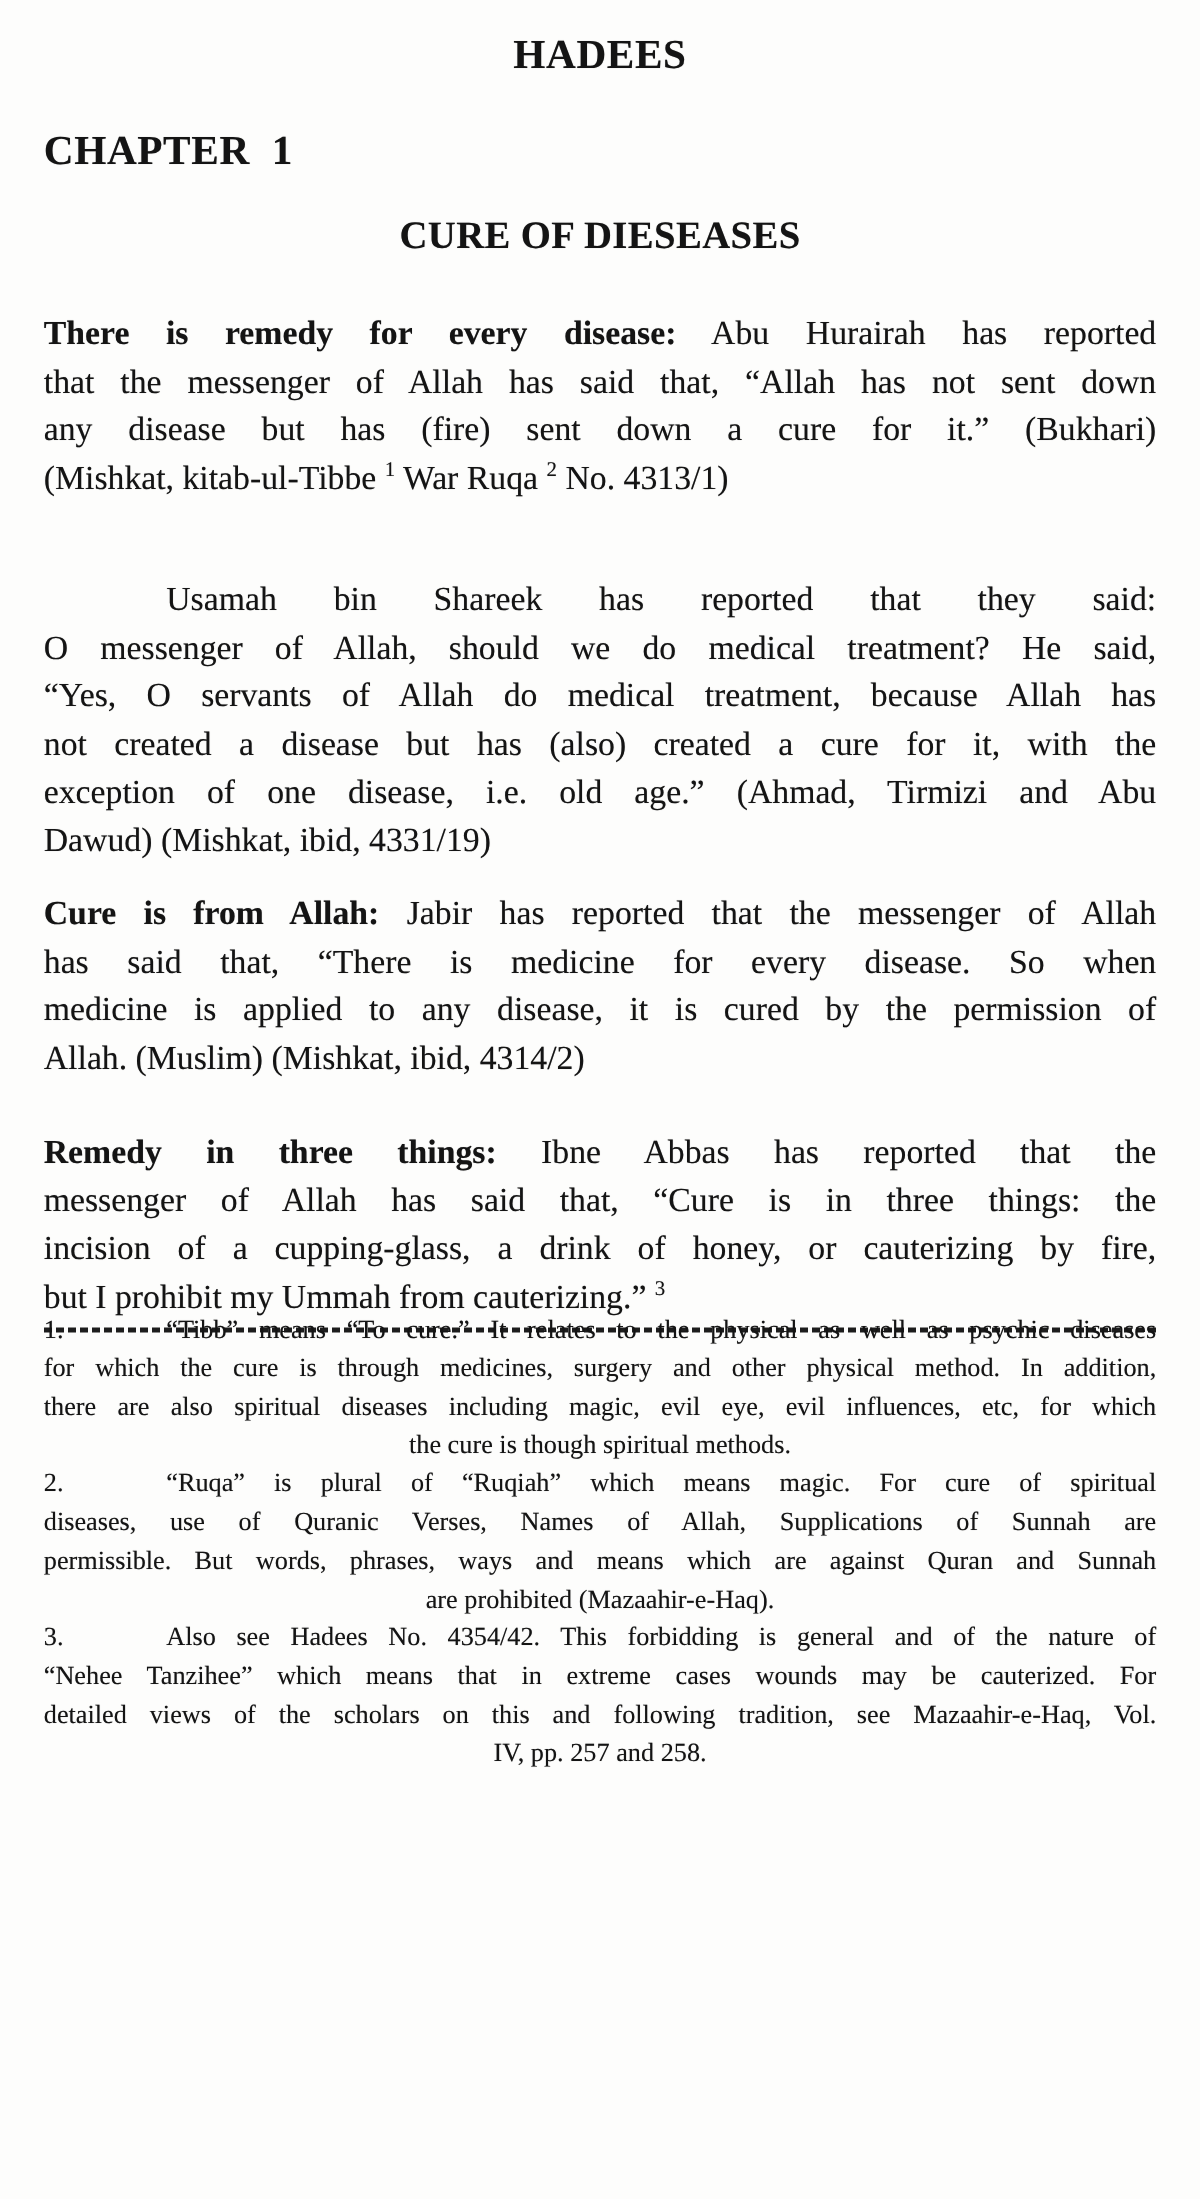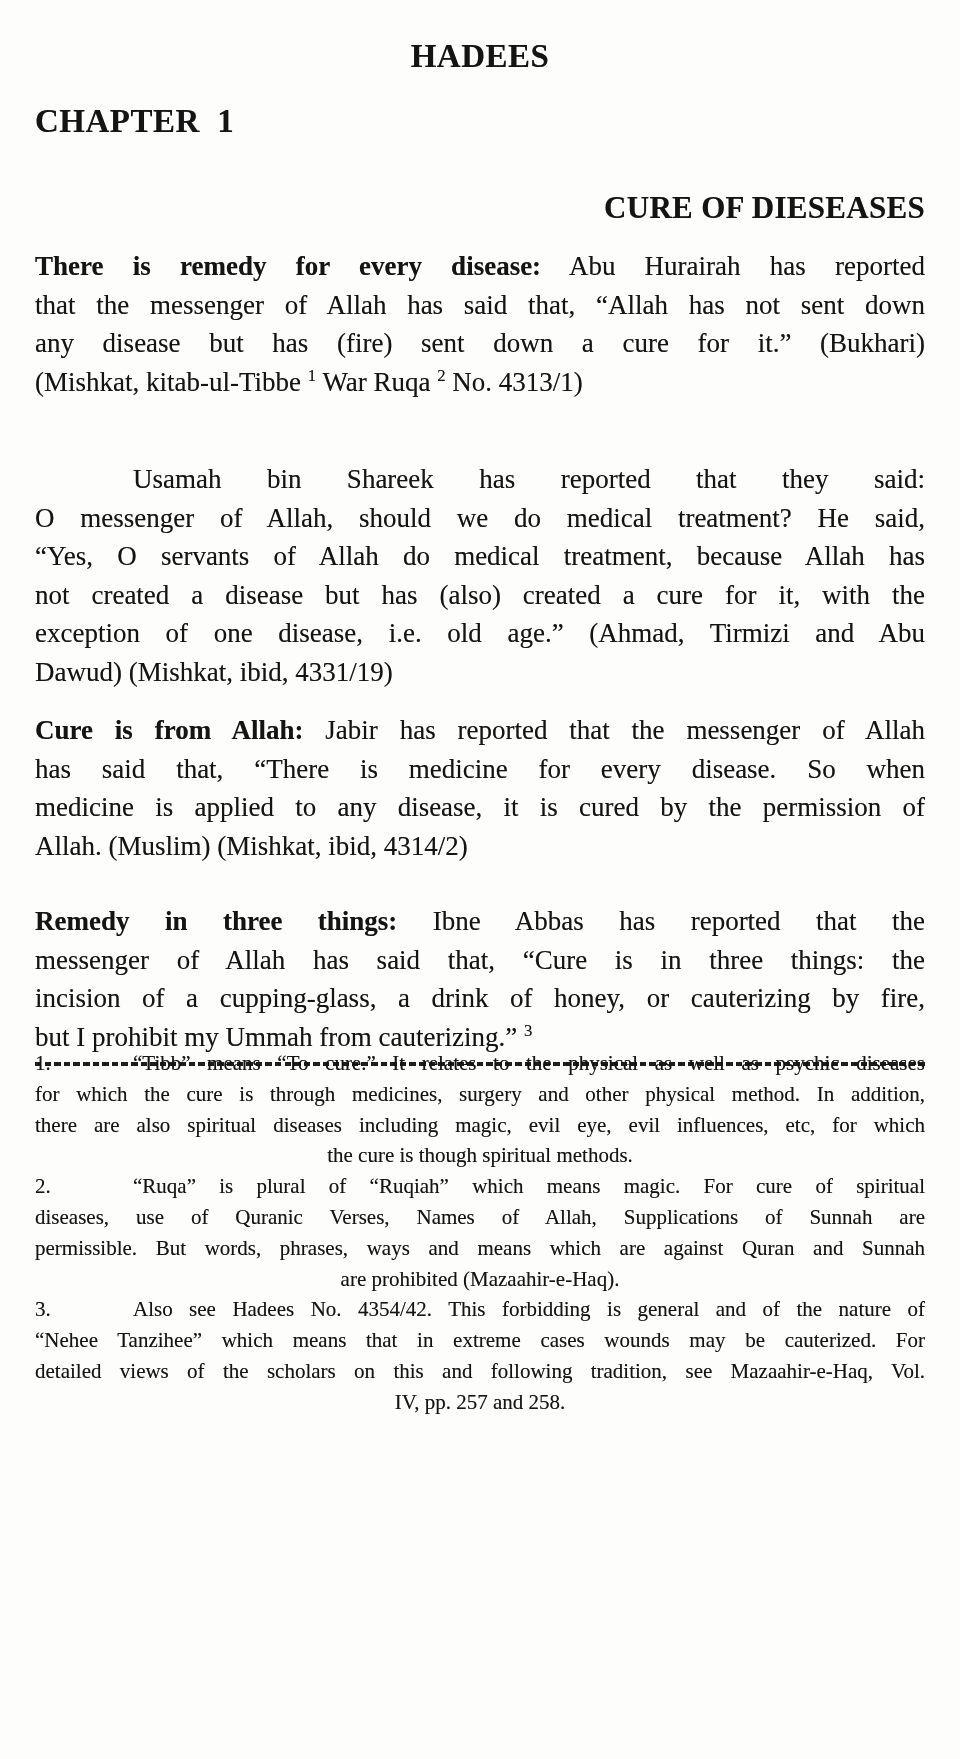--- a/index.html
+++ b/index.html
@@ -13,42 +13,42 @@
     height: 1759px;
     background: #fdfdfc;
     color: #141414;
     font-family: "Liberation Serif", "DejaVu Serif", serif;
     overflow: hidden;
     text-shadow: 0 0 0.6px rgba(25,25,25,0.45);
   }
   .abs { position: absolute; left: 35px; width: 890px; }
 
   .doc-title {
-    top: 36px;
+    top: 24px;
     margin: 0;
     text-align: center;
     font-size: 33px;
     line-height: 40px;
     font-weight: bold;
     letter-spacing: 0.5px;
   }
   .chapter {
     top: 101px;
     margin: 0;
     text-align: left;
     font-size: 33px;
     line-height: 40px;
     font-weight: bold;
     white-space: pre;
     letter-spacing: 0.5px;
   }
   .section-h {
-    top: 188px;
+    top: 168px;
     margin: 0;
-    text-align: right;
+    text-align: center;
     font-size: 31px;
     line-height: 40px;
     font-weight: bold;
     letter-spacing: 0.3px;
   }
 
   .para {
     font-size: 27px;
     line-height: 38.5px;
   }

